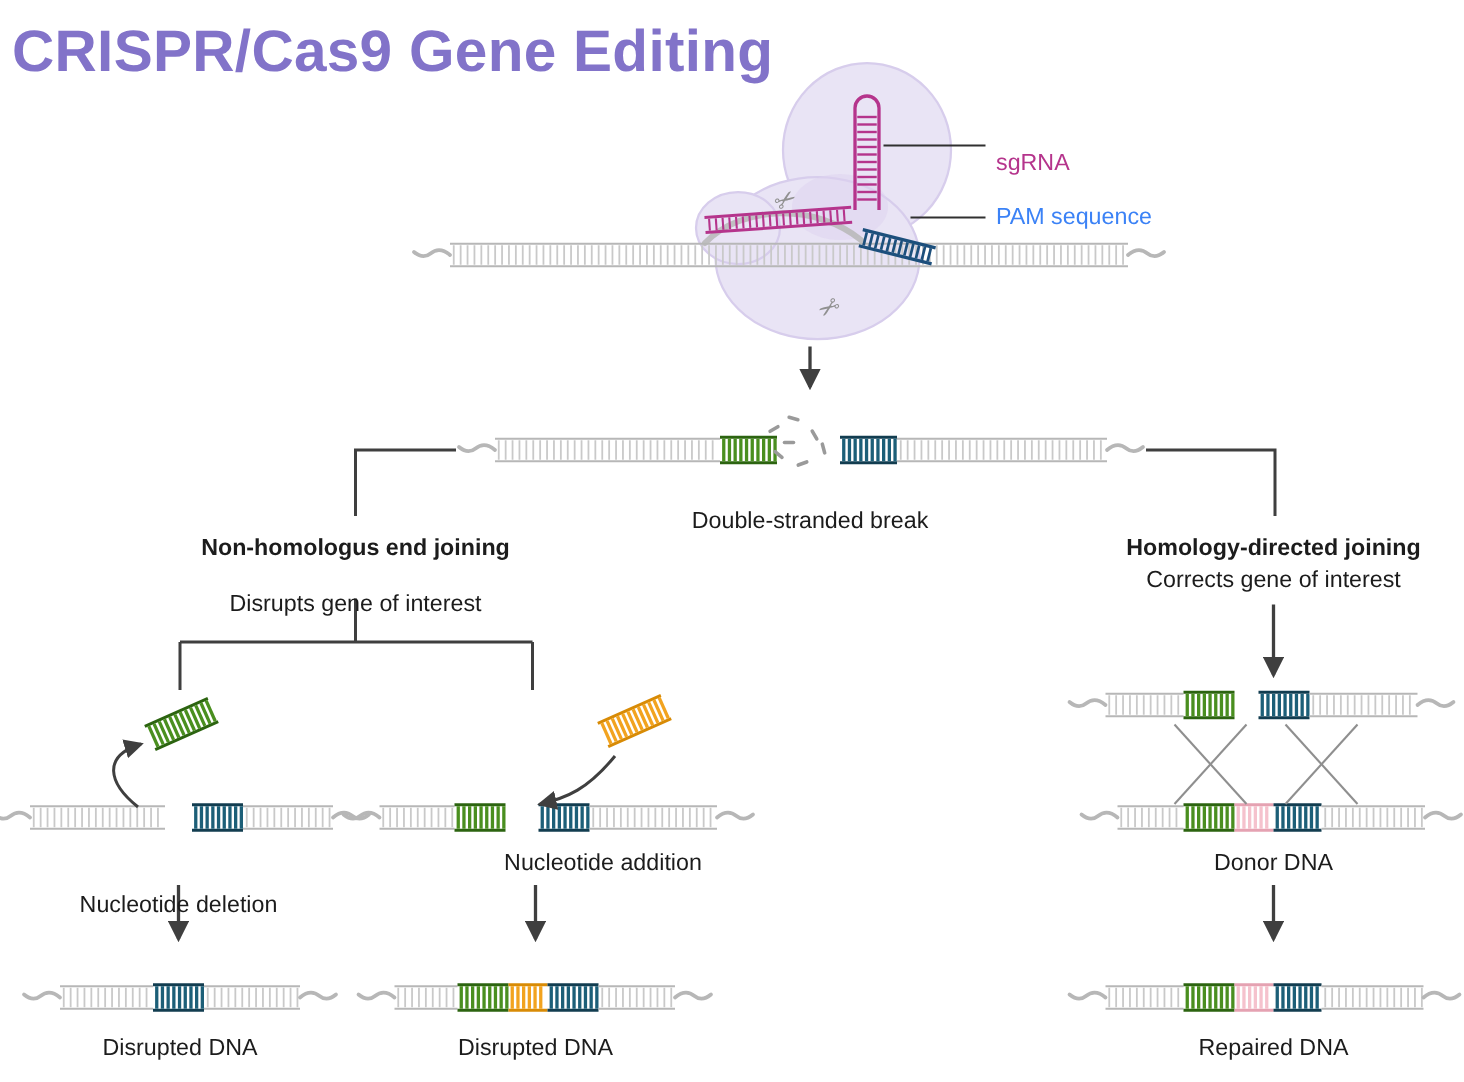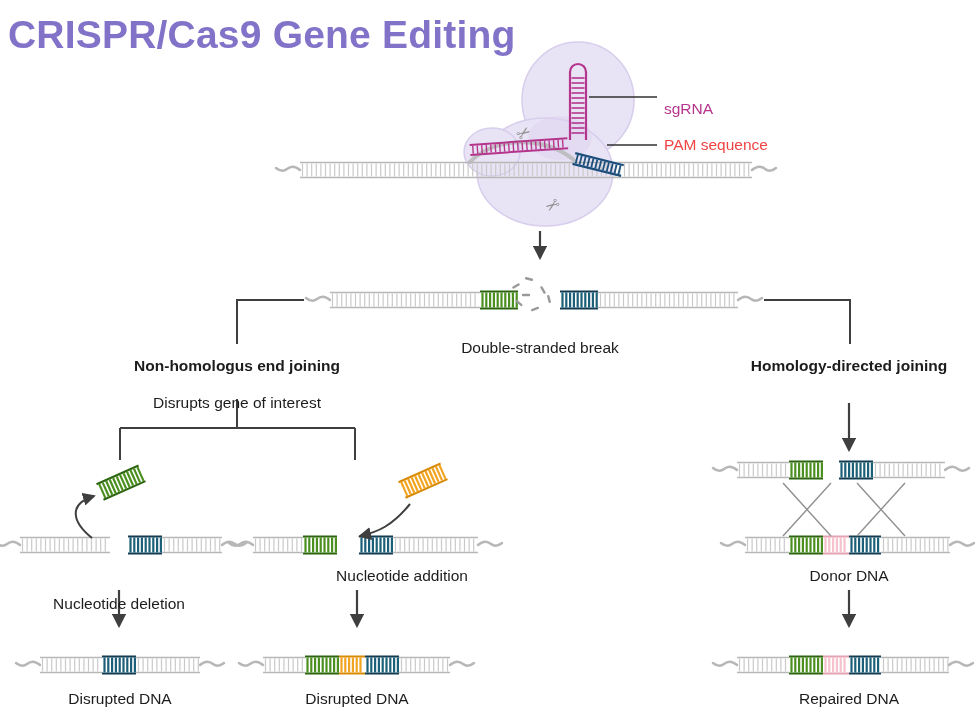--- a/index.html
+++ b/index.html
@@ -4,21 +4,21 @@
 <style>
   html,body{margin:0;padding:0;background:#ffffff;}
   .stage{position:relative;width:976px;height:721px;background:#ffffff;overflow:hidden;
          font-family:"Liberation Sans",sans-serif;}
   .stage svg{position:absolute;left:0;top:0;}
   .label{position:absolute;font-size:15.5px;color:#1c1c1c;white-space:nowrap;line-height:1.2;}
   .ctr{transform:translateX(-50%);}
   .b{font-weight:700;}
   .title{font-size:39px;font-weight:600;color:#8273c9;letter-spacing:.2px;}
   .sgrna{color:#b5348c;}
-  .pam{color:#ef4444;}
+  .pam{color:#3b82f6;}
 </style>
 </head>
 <body>
 
 <div class="stage">
 
   <svg width="976" height="721" viewBox="0 0 976 721">
       <defs>
         <marker id="ah" viewBox="0 0 10 10" refX="8.5" refY="5" markerWidth="6.5" markerHeight="6.5" orient="auto-start-reverse">
           <path d="M0 0 L10 5 L0 10 Z" fill="#3f3f3f"></path>
@@ -825,20 +825,21 @@
   <div class="label sgrna" style="left:664px;top:100px;">sgRNA</div>
 
   <div class="label pam" style="left:664px;top:136px;">PAM sequence</div>
 
   <div class="label ctr" style="left:540px;top:339px;">Double-stranded break</div>
 
   <div class="label ctr b" style="left:237px;top:357px;">Non-homologus end joining</div>
   <div class="label ctr" style="left:237px;top:394px;">Disrupts gene of interest</div>
 
   <div class="label ctr b" style="left:849px;top:357px;">Homology-directed joining</div>
+  <div class="label ctr" style="left:849px;top:378px;">Corrects gene of interest</div>
 
   <div class="label ctr" style="left:119px;top:595px;">Nucleotide deletion</div>
   <div class="label ctr" style="left:357px;top:567px;margin-left:45px;">Nucleotide addition</div>
   <div class="label ctr" style="left:849px;top:567px;">Donor DNA</div>
 
   <div class="label ctr" style="left:120px;top:690px;">Disrupted DNA</div>
   <div class="label ctr" style="left:357px;top:690px;">Disrupted DNA</div>
   <div class="label ctr" style="left:849px;top:690px;">Repaired DNA</div>
 
 </div>

